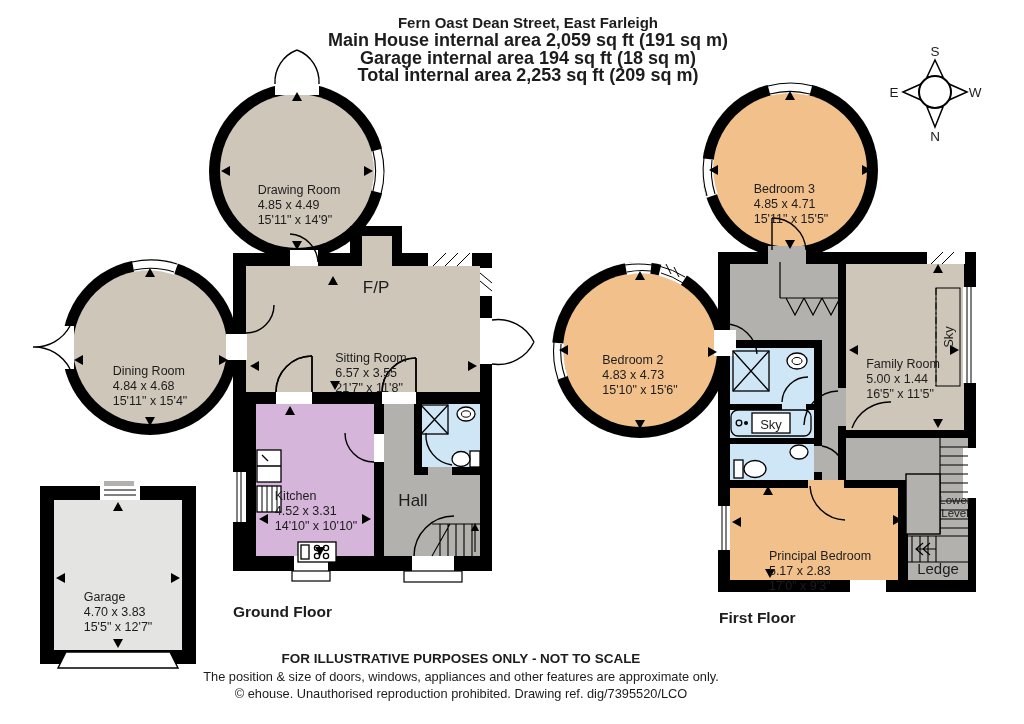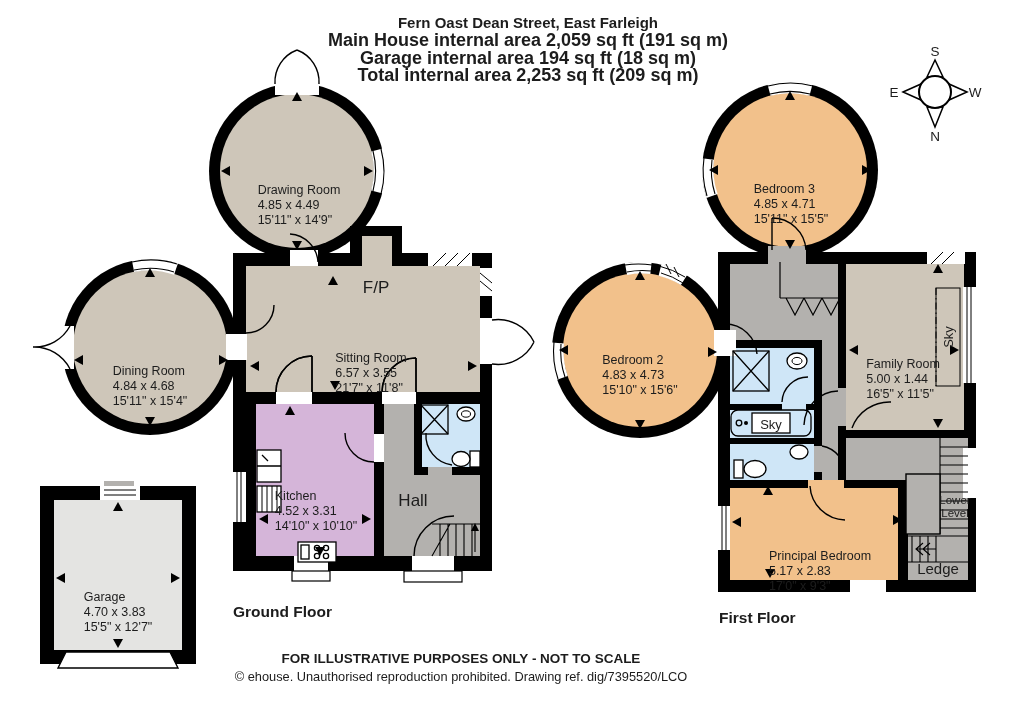--- a/index.html
+++ b/index.html
@@ -324,16 +324,17 @@
 <div class="mini-label" style="left:771px;top:424px;font-size:13px;">Sky</div>
 <div class="sky-vert" style="left:948px;top:337px;">Sky</div>
 <div class="wrap-label" style="left:904px;top:494px;width:46px;margin-left:28px;">Lower Level</div>
 <div class="mini-label" style="left:938px;top:568px;font-size:15px;">Ledge</div>
 
 <div class="floor-title" style="left:233px;top:603px;">Ground Floor</div>
 <div class="floor-title" style="left:719px;top:609px;">First Floor</div>
 
 <div class="footer">
   <div class="f1">FOR ILLUSTRATIVE PURPOSES ONLY - NOT TO SCALE</div>
+  <div class="f2">The position &amp; size of doors, windows, appliances and other features are approximate only.</div>
   <div class="f2">© ehouse. Unauthorised reproduction prohibited. Drawing ref. dig/7395520/LCO</div>
 </div>
 
 </div>
 
 </body></html>

